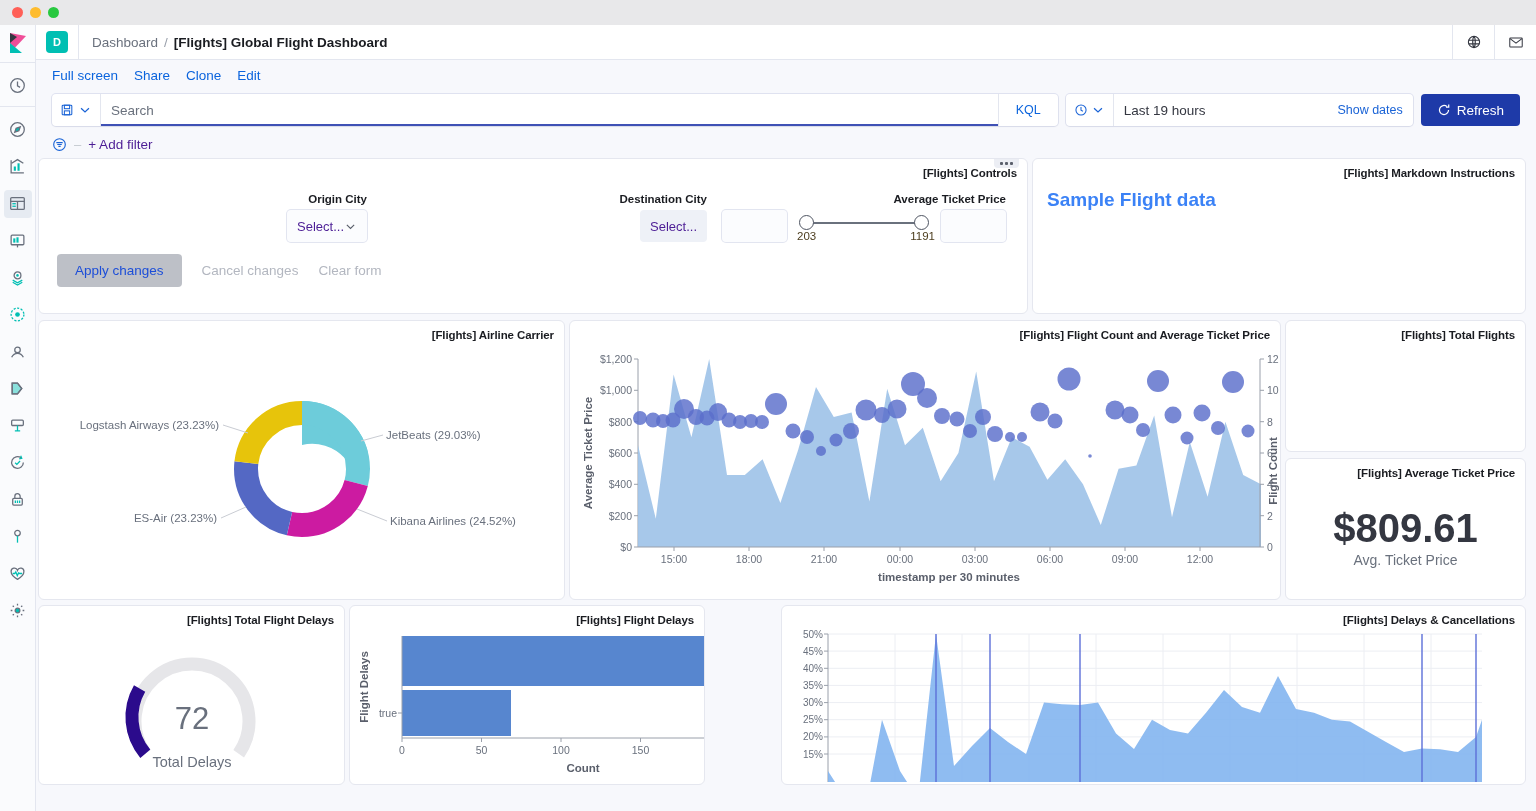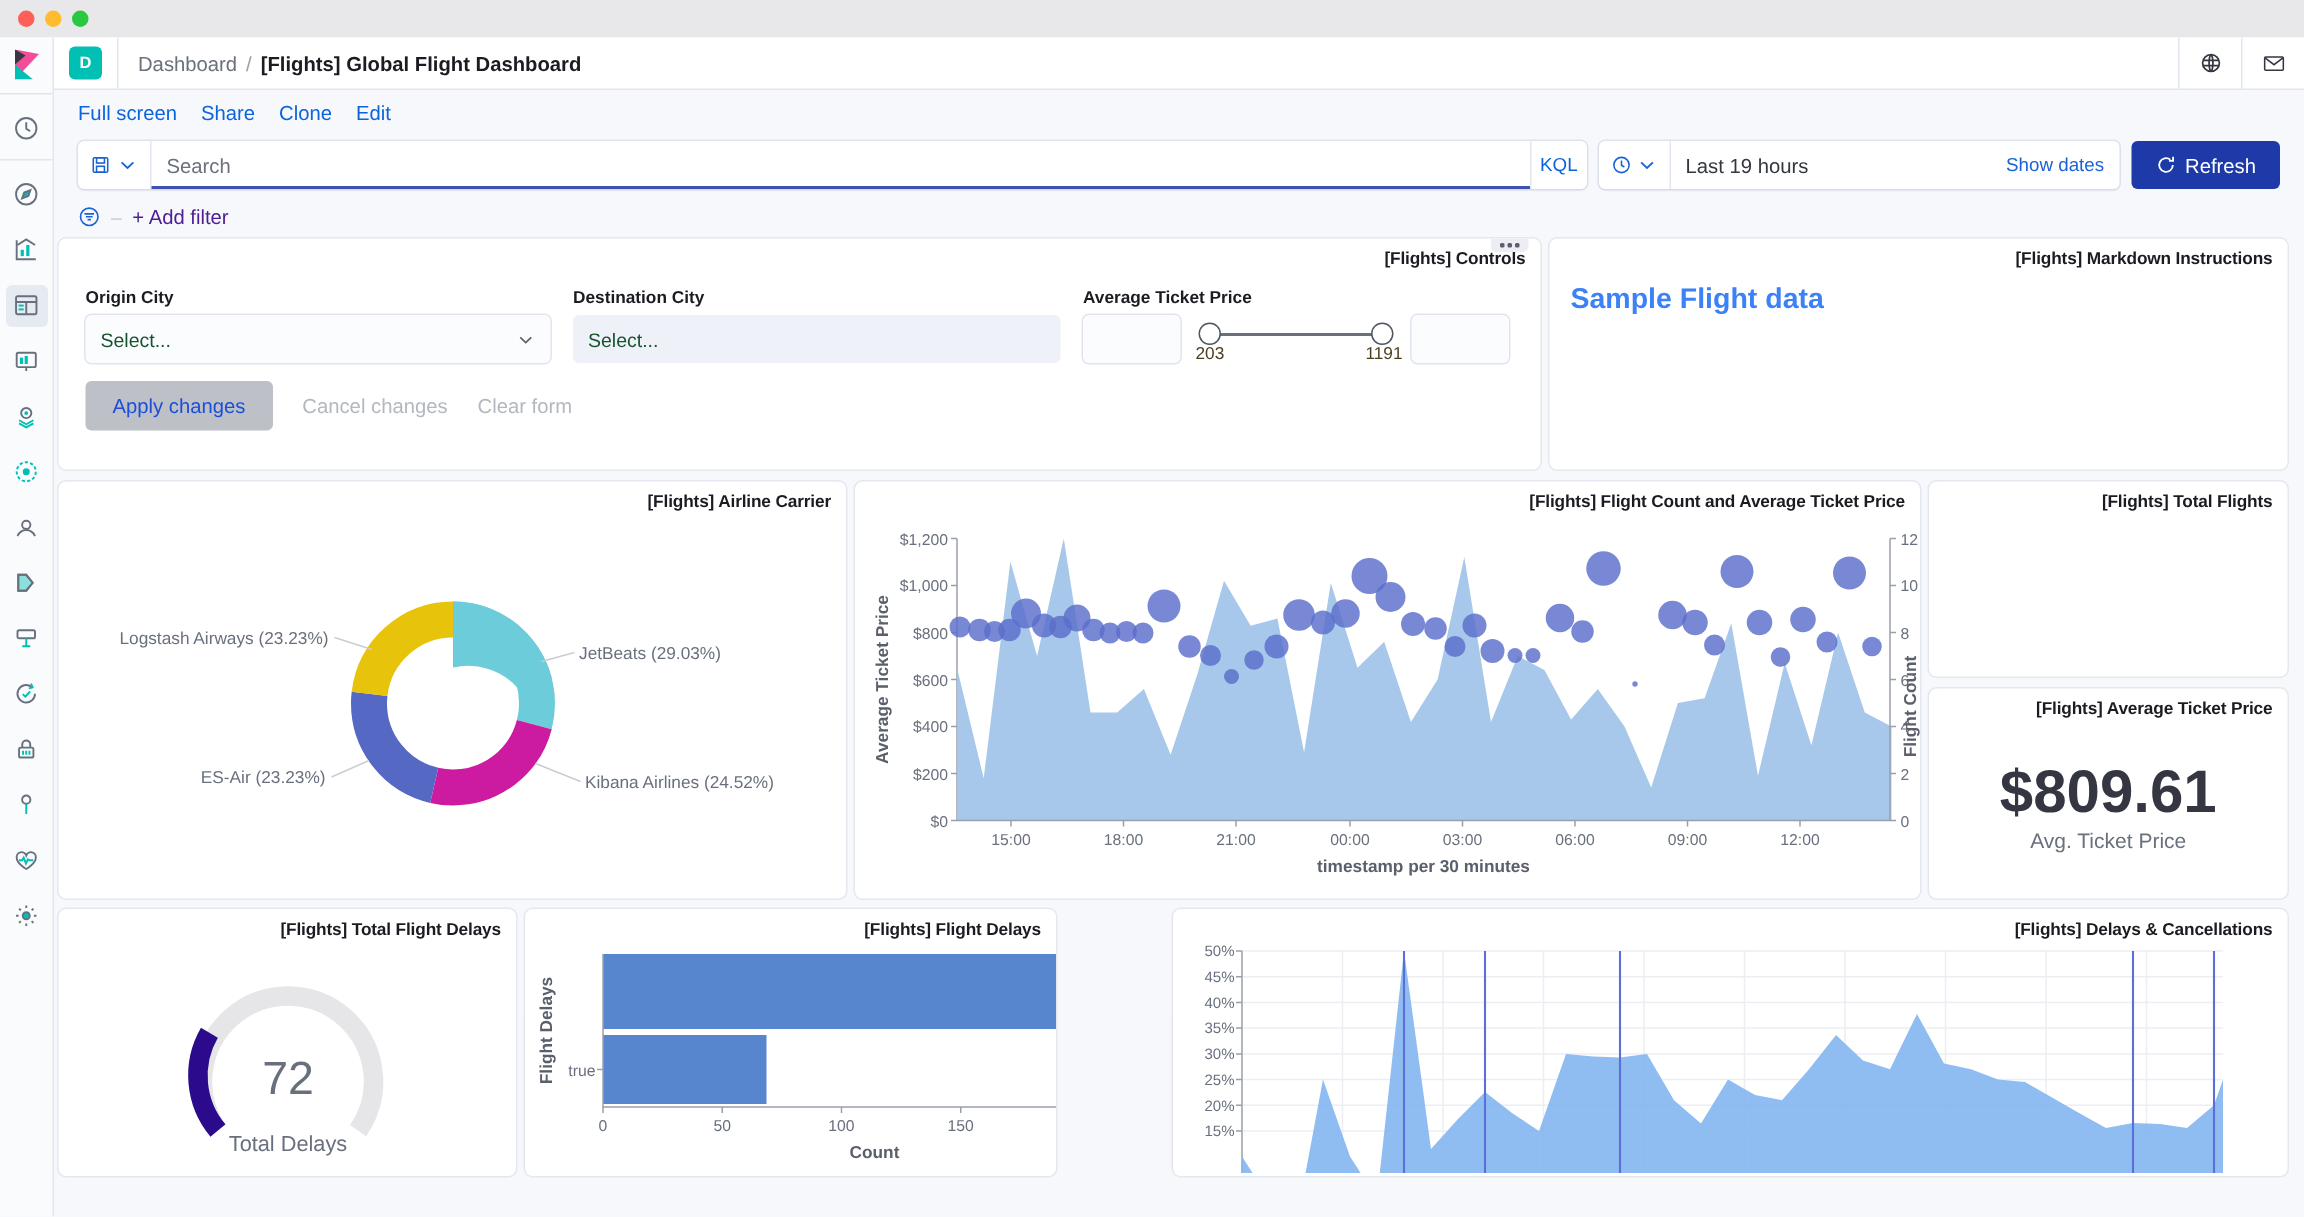--- a/index.html
+++ b/index.html
@@ -84,21 +84,21 @@
   }
   .saved-query-btn svg { width: 14px; height: 14px; }
   .search-wrap { flex: 1; display: flex; align-items: center; position: relative; }
   .search-input {
     flex: 1; border: none; outline: none; font-size: 13.5px; color: #343741;
     padding: 0 10px; background: transparent; height: 100%;
   }
   .search-input::placeholder { color: #6a717d; }
   .search-underline { position: absolute; left: 0; right: 0; bottom: 0; height: 2px; background: #3f51b5; }
   .kql-btn {
-    display: flex; align-items: center; padding: 0 6px; font-size: 12.5px;
+    display: flex; align-items: center; padding: 0 17px; font-size: 12.5px;
     color: #0b64dd; border-left: 1px solid #e3e6ef;
   }
   .datepicker {
     display: flex; align-items: center; background: #fff; border-radius: 4px;
     box-shadow: 0 0 0 1px rgba(17,43,134,0.1), 0 1px 2px rgba(0,0,0,0.04);
     height: 32px; width: 347px;
   }
   .dp-icon { display: flex; align-items: center; gap: 3px; padding: 0 8px; color: #1a63d6; border-right: 1px solid #e3e6ef; height: 100%; }
   .dp-icon svg { width: 14px; height: 14px; }
   .dp-value { flex: 1; padding: 0 10px; font-size: 13.5px; color: #343741; }
@@ -129,27 +129,27 @@
   }
   .panel-menu {
     position: absolute; top: 0; right: 8px; background: #eceef4;
     border-radius: 0 0 4px 4px; padding: 3px 6px; line-height: 0;
     display: flex; gap: 2px;
   }
   .panel-menu i { width: 3px; height: 3px; background: #5a5f6b; display: block; border-radius: 1px; }
 
   
   .ctl-body { display: flex; padding: 14px 18px 0 18px; gap: 0; }
-  .ctl-col { display: flex; flex-direction: column; }
+  .ctl-col { display: flex; flex-direction: column; align-items: flex-end; }
   .ctl-label { font-size: 11.5px; font-weight: bold; color: #1a1c21; margin-bottom: 5px; }
   .ctl-select {
     height: 32px; border-radius: 4px; background: #fbfcfe;
     box-shadow: 0 0 0 1px rgba(17,43,134,0.12);
     display: flex; align-items: center; padding: 0 10px;
-    font-size: 13px; color: #14532d;
+    font-size: 13px; color: #4c1d95;
   }
   .ctl-select.filled { background: #eef1f7; box-shadow: none; }
   .ctl-select .chev { margin-left: auto; color: #5a5f6b; }
   .ctl-select .chev svg { width: 13px; height: 13px; display:block; }
   .range-row { display: flex; align-items: center; gap: 12px; }
   .range-box {
     width: 65px; height: 32px; border-radius: 4px; background: #fbfcfe;
     box-shadow: 0 0 0 1px rgba(17,43,134,0.12);
   }
   .slider { position: relative; width: 130px; height: 32px; display:flex; align-items:center; }

